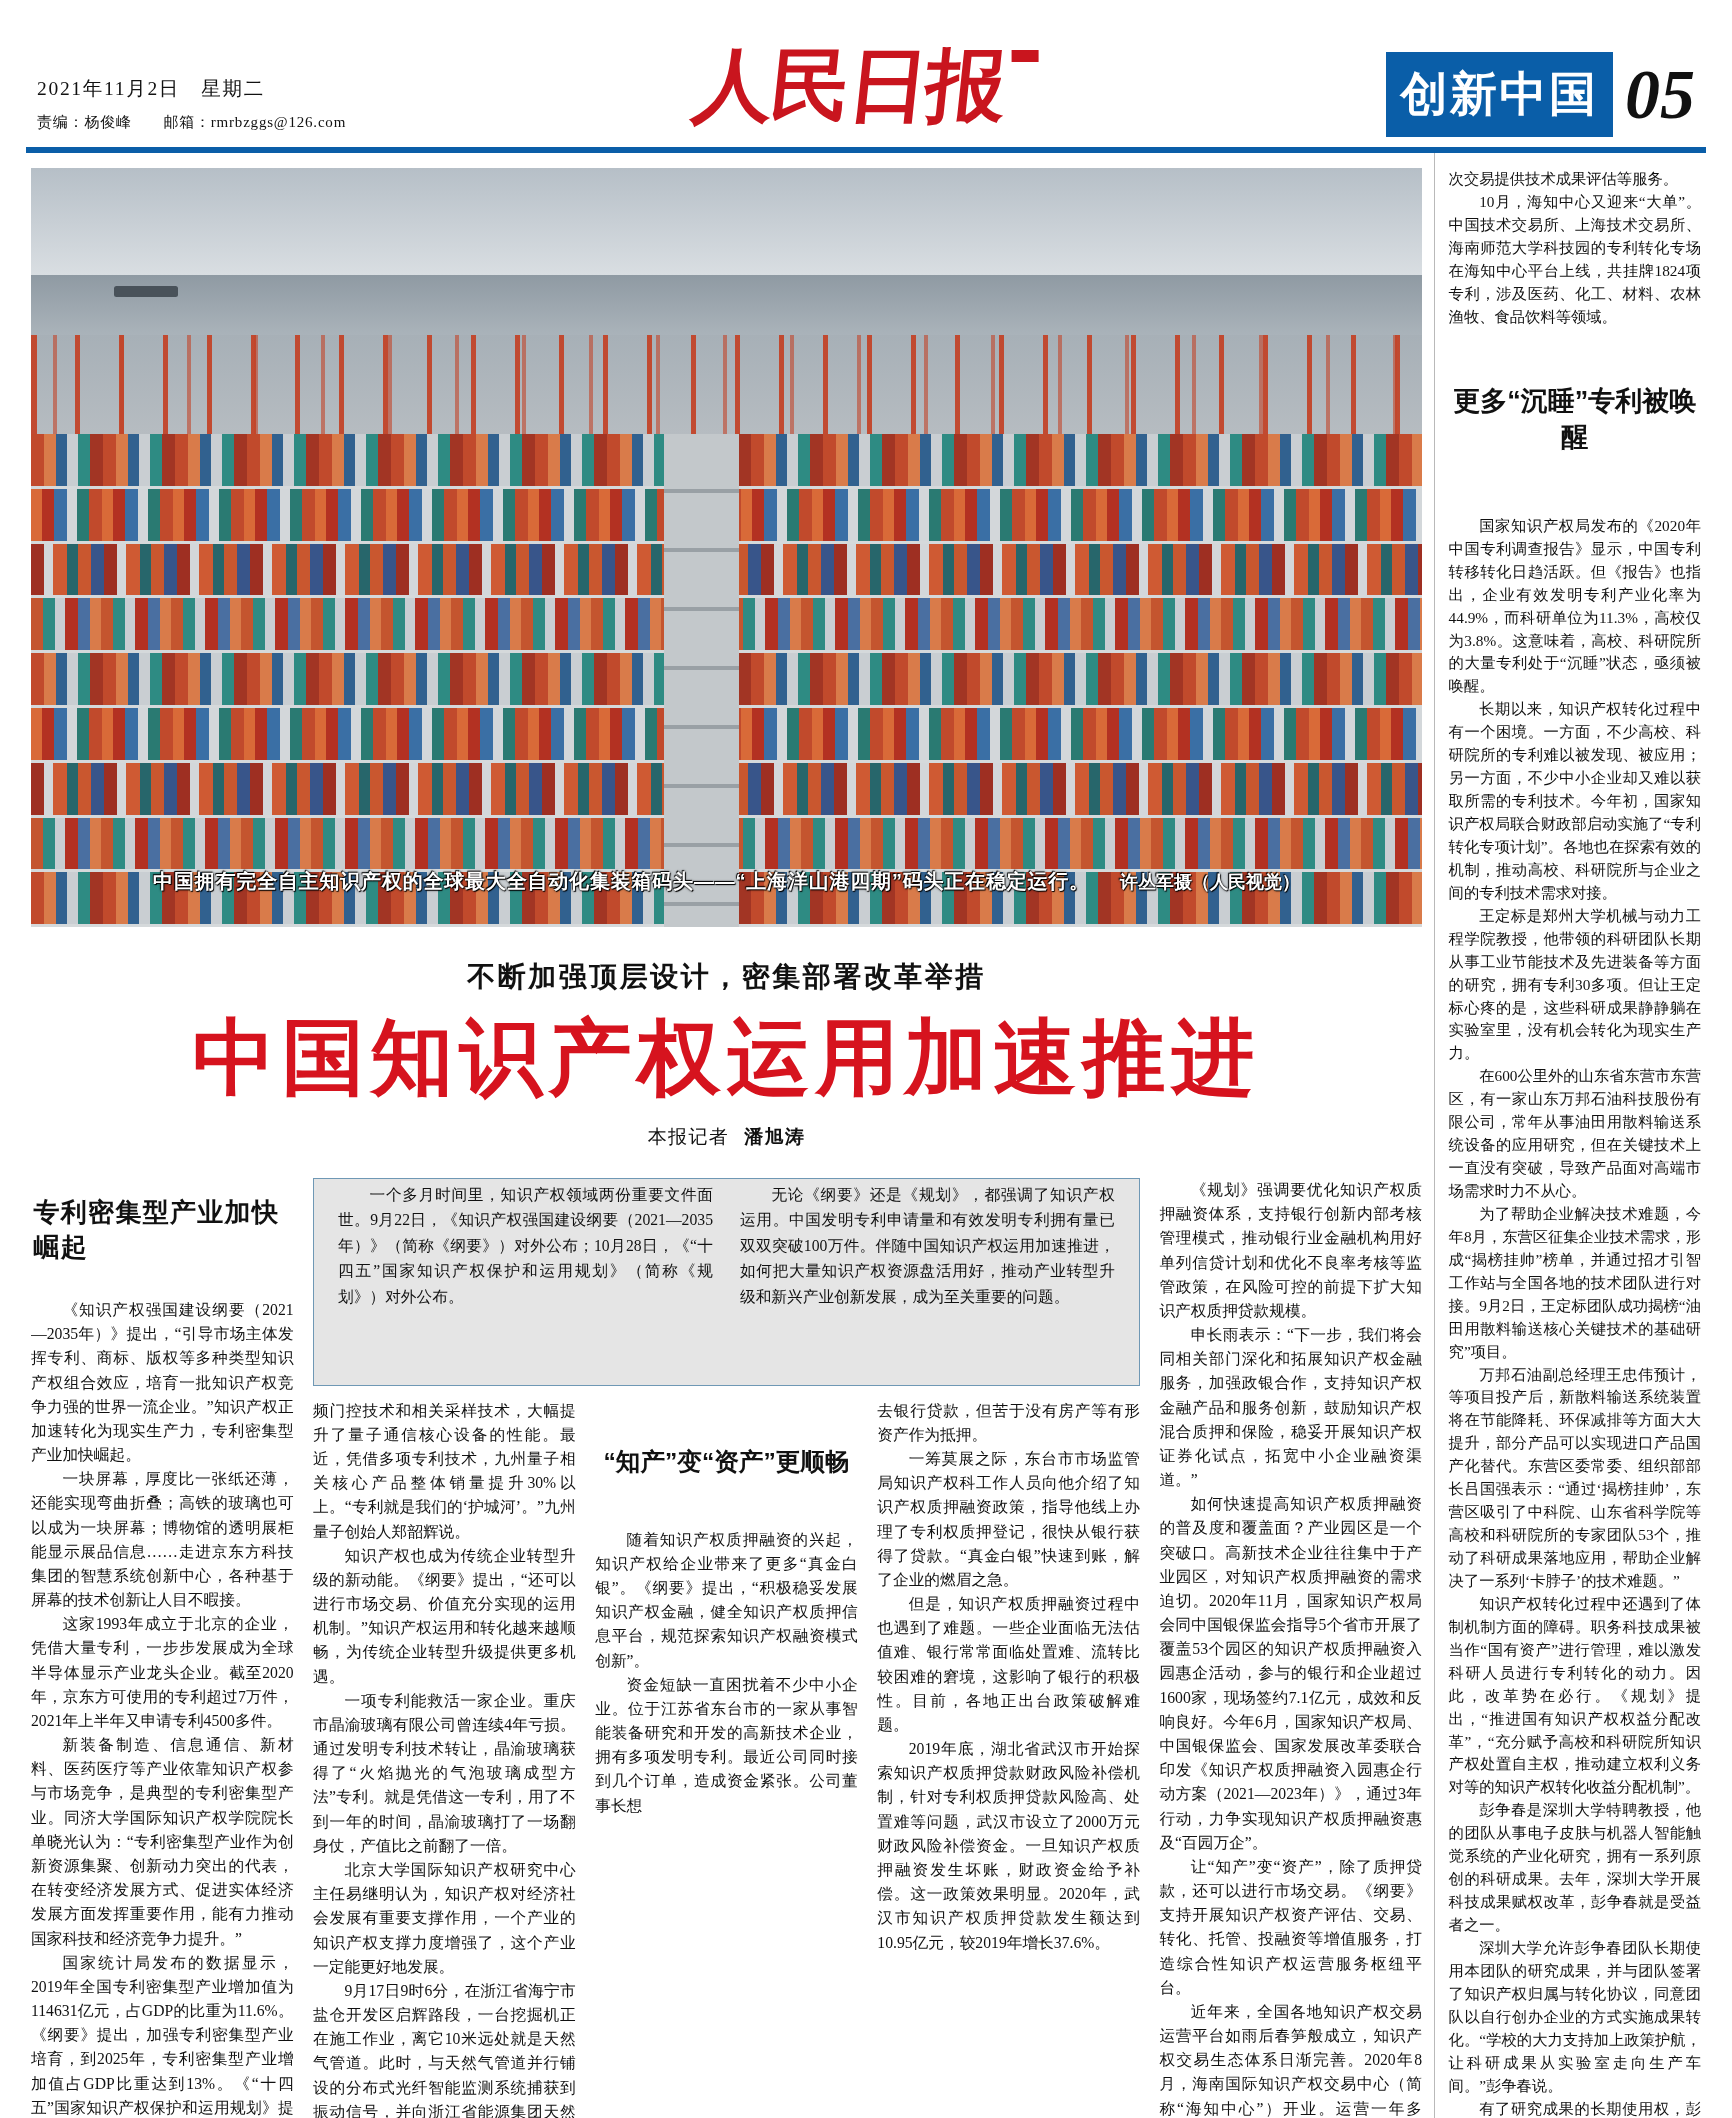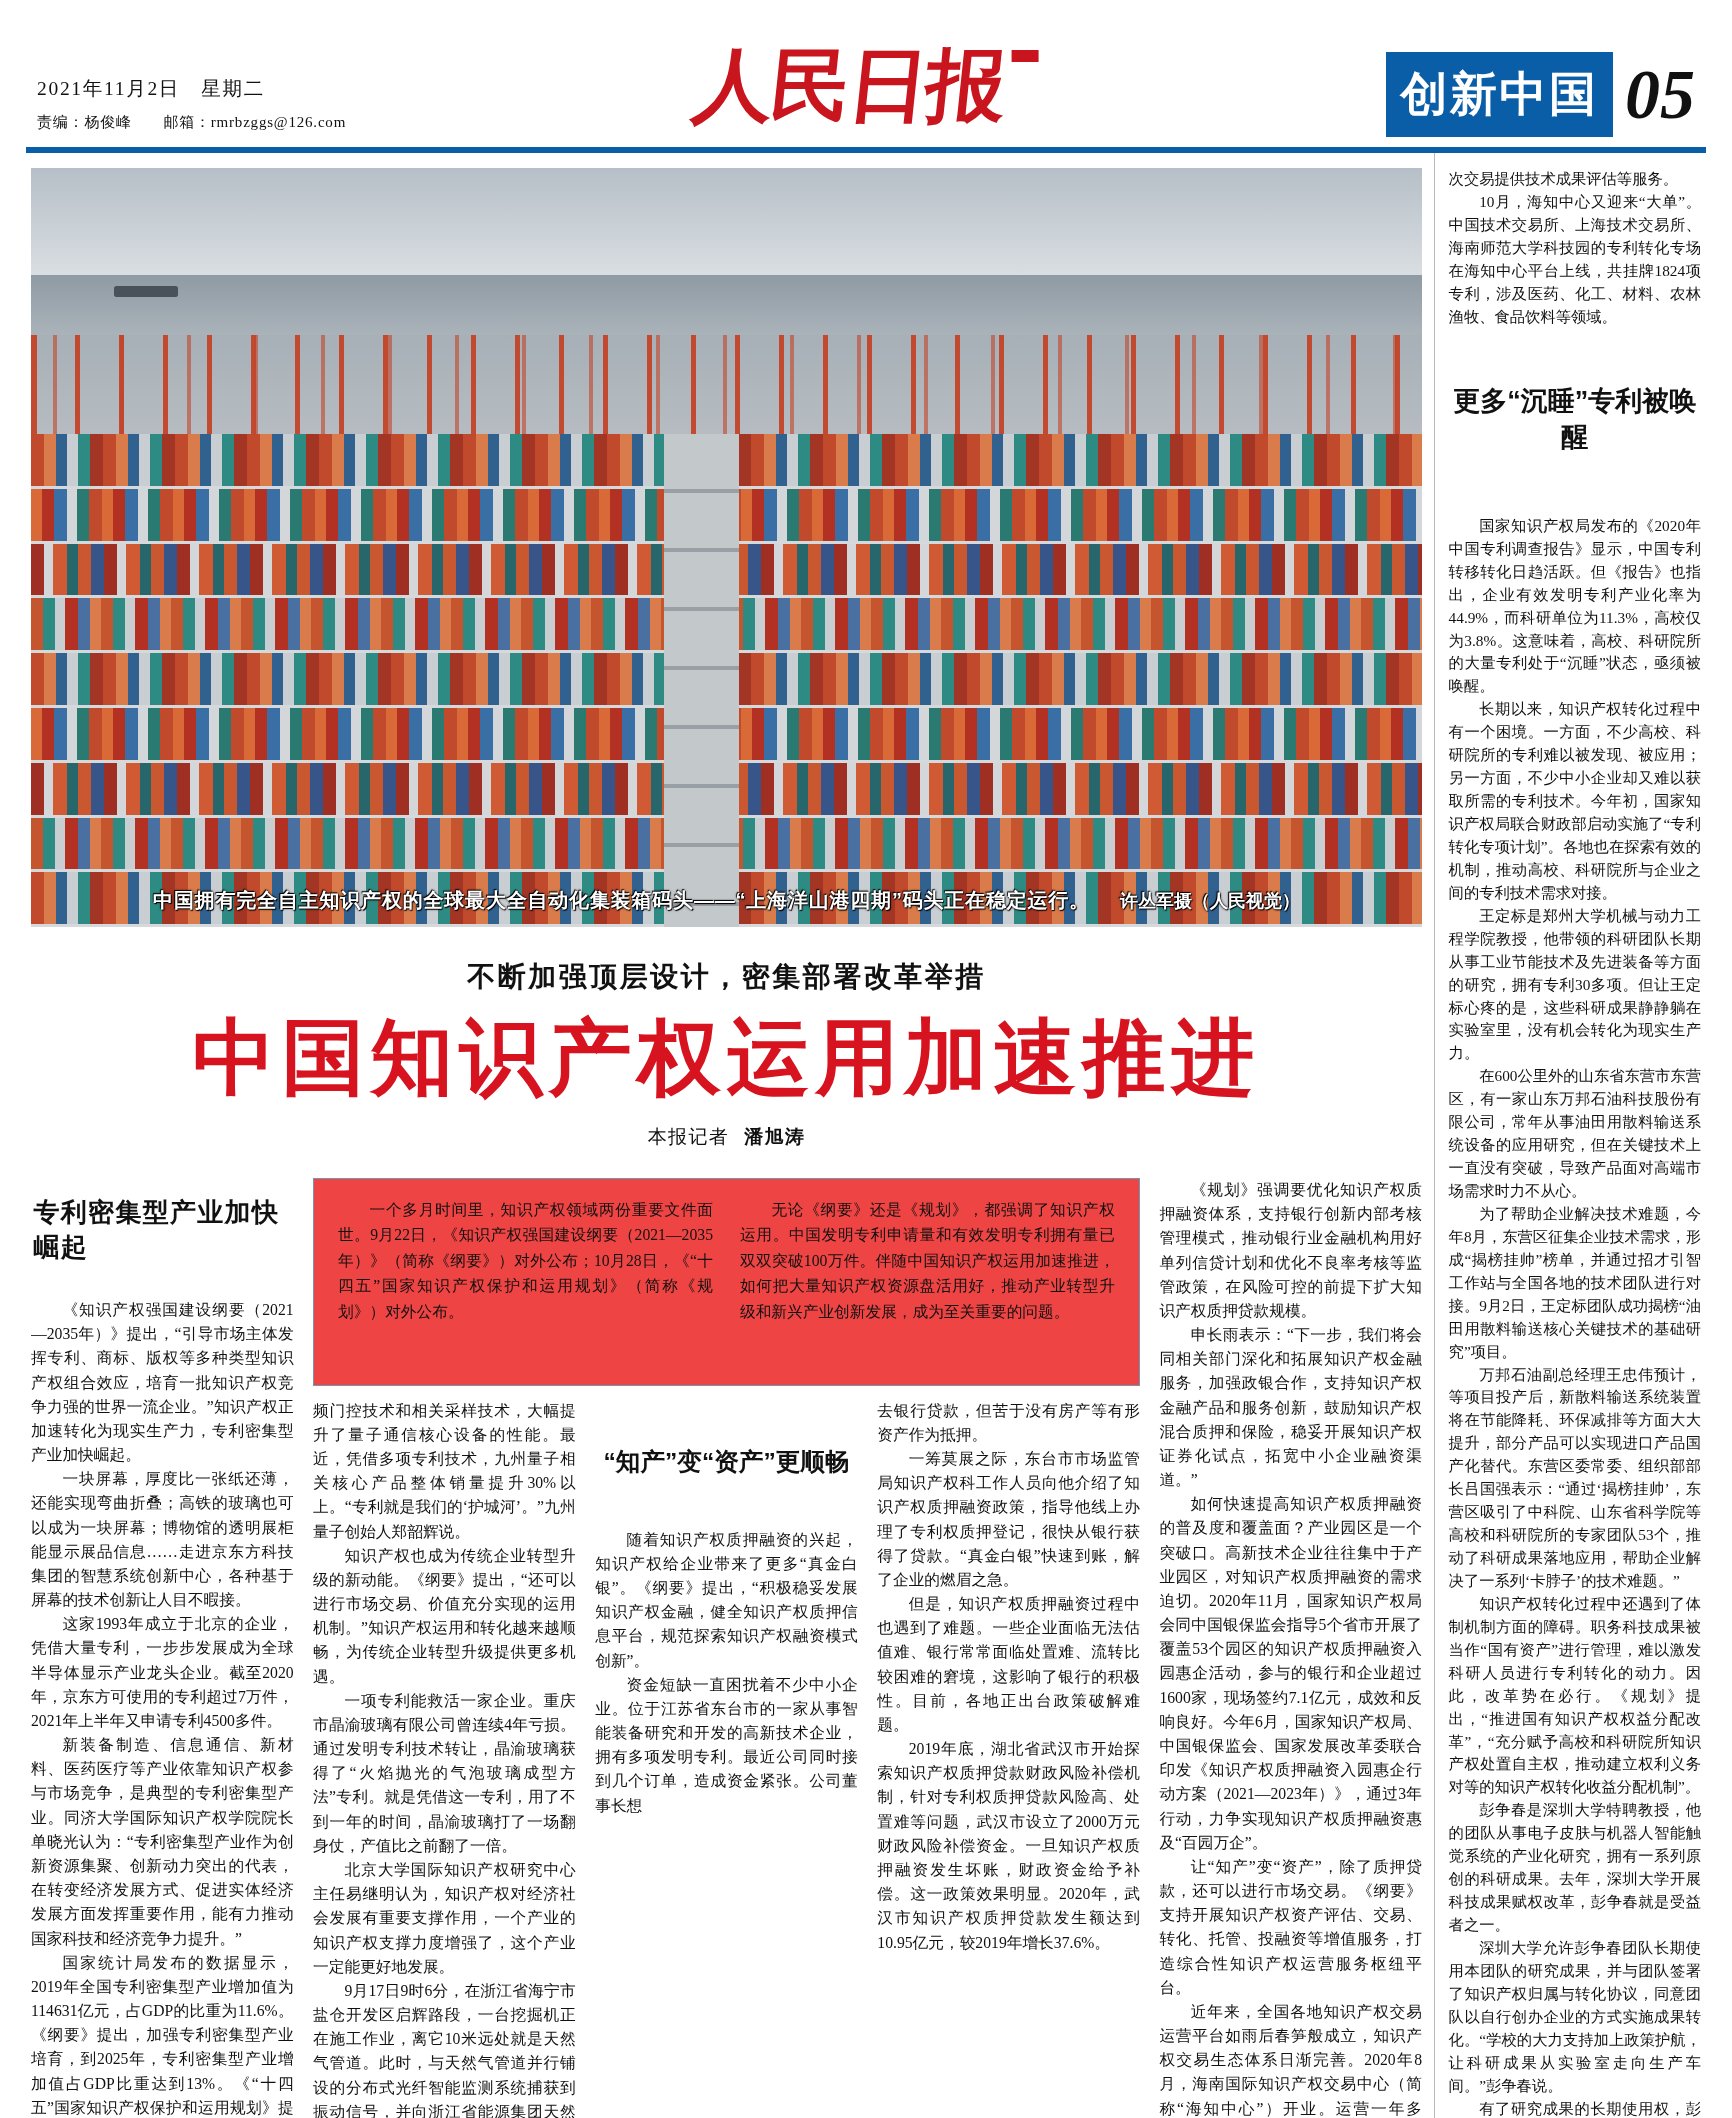--- a/index.html
+++ b/index.html
@@ -38,21 +38,21 @@
      repeating-linear-gradient(90deg, transparent 0 22px, rgba(194,68,41,.6) 22px 26px, transparent 26px 67px),
      linear-gradient(#a7b0b7,#b6bcc1);}
   .hero .yard{position:absolute;left:0;top:35%;width:100%;height:65%;display:flex;flex-direction:column;}
   .hero .stripe{flex:1;border-bottom:3px solid #d5d9db;}
   .hero .stripe:nth-child(4n+1){background:repeating-linear-gradient(90deg,#c14a2c 0 12.7px,#d97b4a 12.7px 24.6px,#31618f 24.6px 36px,#c9ced2 36px 47px,#2e8b83 47px 59px,#a23524 59px 72px);}
   .hero .stripe:nth-child(4n+2){background:repeating-linear-gradient(90deg,#d96a38 0 11px,#b33122 11px 23px,#3a6fa5 23px 36px,#d3d7da 36px 46px,#2a7a72 46px 58px,#c14a2c 58px 71px);}
   .hero .stripe:nth-child(4n+3){background:repeating-linear-gradient(90deg,#9e2f22 0 12.7px,#d3d7da 12.7px 22px,#cf5a33 22px 36px,#27666b 36px 47px,#c9572f 47px 60px,#38558a 60px 73px);}
   .hero .stripe:nth-child(4n+4){background:repeating-linear-gradient(90deg,#c4552f 0 12px,#2e8b83 12px 24px,#c9ced2 24px 34px,#b33122 34px 47px,#4a6fa1 47px 59px,#d97b4a 59px 70px);}
   .hero .road{position:absolute;left:45.5%;top:35%;width:5.4%;height:65%;
      background:repeating-linear-gradient(#c3c8cb 0 55px,#99a0a5 55px 59px);}
-  .hero-caption{position:absolute;left:0;bottom:13px;width:100%;display:flex;justify-content:center;
+  .hero-caption{position:absolute;left:0;bottom:32px;width:100%;display:flex;justify-content:center;
      align-items:baseline;gap:30px;color:#fff;font-weight:bold;
      font-family:"Liberation Sans","DejaVu Sans",sans-serif;
      text-shadow:0 0 2.5px #000,0.8px 0.8px 0.8px #000,-0.8px -0.8px 0.8px #000;}
   .hero-caption .cap{font-size:20px;letter-spacing:0.8px;}
   .hero-caption .credit{font-size:18px;}
   
   .headline-area{text-align:center;}
   .kicker{font-family:"Liberation Sans","DejaVu Sans",sans-serif;font-weight:bold;
           font-size:28px;letter-spacing:2.5px;margin-top:31px;}
   .main-title{color:#d6131e;font-weight:bold;font-size:83px;letter-spacing:6px;
@@ -66,22 +66,22 @@
   .body-grid p.ni{text-indent:0;}
   .colA{grid-area:1/1/3/2;overflow:hidden;}
   .colB{grid-area:2/2/3/3;overflow:hidden;padding-top:12.7px;}
   .colC{grid-area:2/3/3/4;overflow:hidden;padding-top:12.7px;}
   .colD{grid-area:2/4/3/5;overflow:hidden;padding-top:12.7px;}
   .colE{grid-area:1/5/3/6;overflow:hidden;}
   .sec-head-a{font-family:"Liberation Sans","DejaVu Sans",sans-serif;font-weight:bold;
               font-size:26px;letter-spacing:1.3px;margin:17px 0 33px 2.5px;}
   .sec-head-b{font-family:"Liberation Sans","DejaVu Sans",sans-serif;font-weight:bold;
               font-size:24.6px;text-align:center;margin:46px 0 50px;}
-  .intro-box{grid-area:1/2/2/5;background:#ef4444;border:0.8px solid #6f98b5;
-             padding:18px 24px;box-sizing:border-box;overflow:hidden;}
+  .intro-box{grid-area:1/2/2/5;background:#e5e5e5;border:0.8px solid #6f98b5;
+             padding:3px 24px;box-sizing:border-box;overflow:hidden;}
   .intro-box-inner{columns:2;column-gap:27px;height:100%;}
   .intro-box p{font-size:15.7px;line-height:1.62;text-align:justify;margin:0;text-indent:2em;}
   
   .sidebar p{font-size:15.3px;line-height:1.5;text-align:justify;margin:0;text-indent:2em;}
   .sidebar p.ni{text-indent:0;}
   .side-head{font-family:"Liberation Sans","DejaVu Sans",sans-serif;font-weight:bold;
              font-size:27px;text-align:center;margin:54px 0 60px;}
 </style>
 </head>
 <body>

